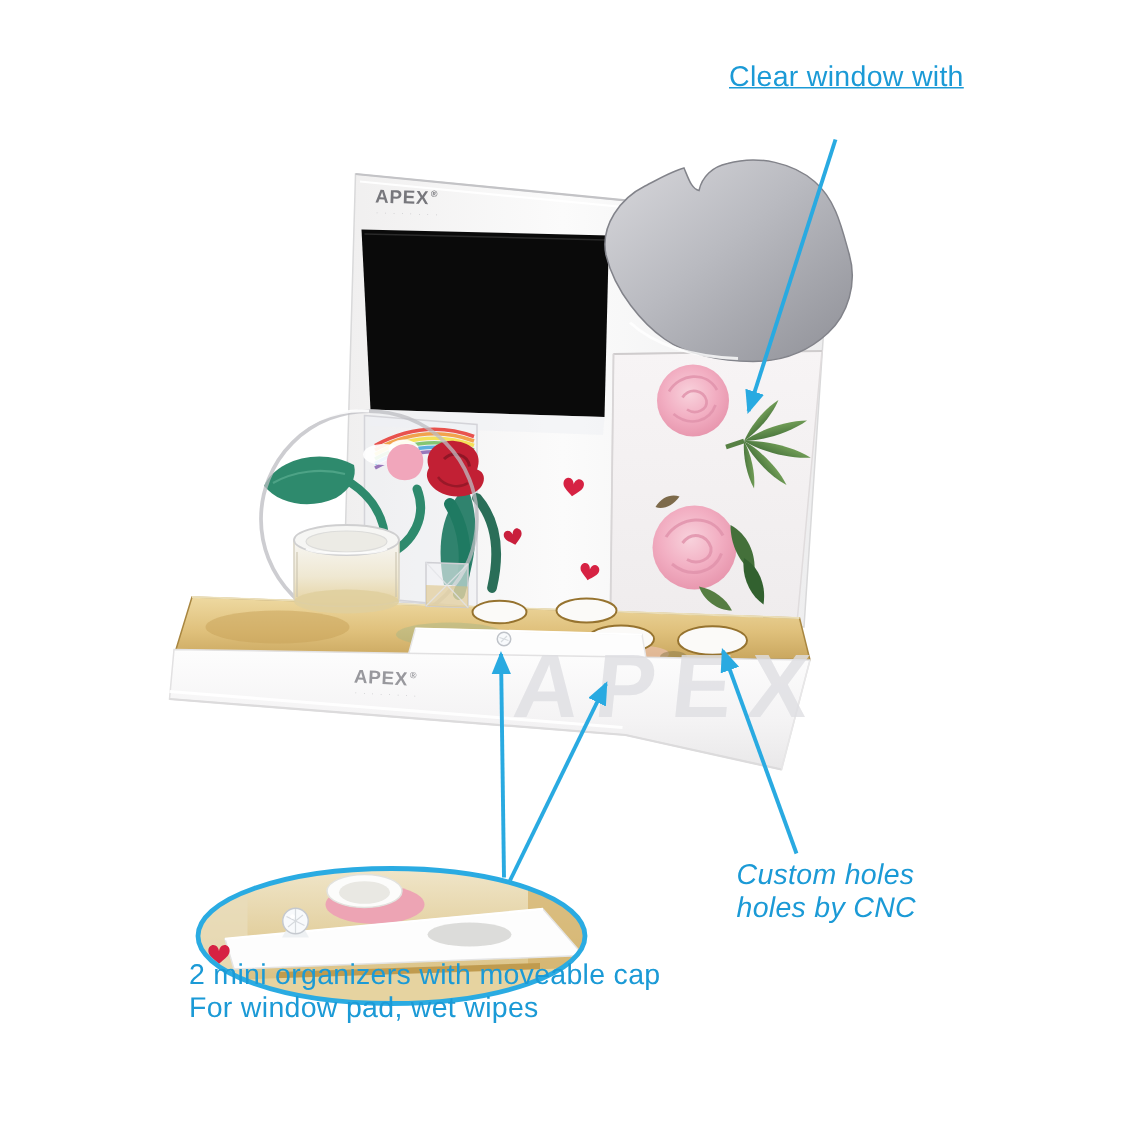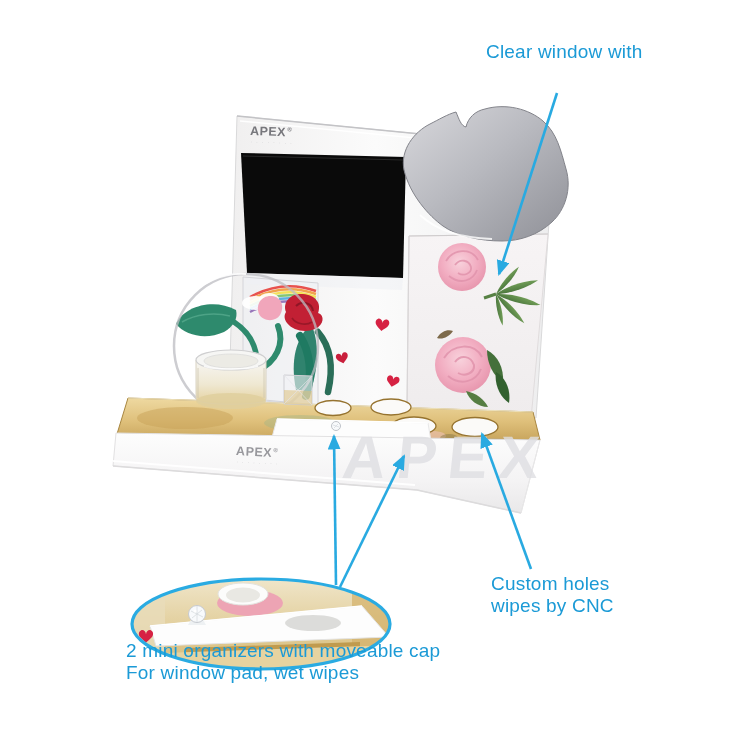--- a/index.html
+++ b/index.html
@@ -255,27 +255,27 @@
   </g>
 
   <g stroke="#29aae1" stroke-width="2.6" fill="none">
     <line x1="557" y1="93" x2="499" y2="274" marker-end="url(#arrowHead)"></line>
     <line x1="531" y1="569" x2="482" y2="434" marker-end="url(#arrowHead)"></line>
     <line x1="336" y1="585" x2="334" y2="436" marker-end="url(#arrowHead)"></line>
     <line x1="340" y1="587" x2="404" y2="456" marker-end="url(#arrowHead)"></line>
   </g>
 </svg>
 
-  <div class="callout" style="left:486px;top:41px;">
+  <div class="callout" style="left:486px;top:41px;text-decoration:underline;">
     <div>Clear window with</div>
   </div>
 
-  <div class="callout" style="left:491px;top:573px;">
+  <div class="callout" style="left:491px;top:573px;font-style:italic;">
     <div>Custom holes</div>
-    <div>wipes by CNC</div>
+    <div>holes by CNC</div>
   </div>
 
   <div class="callout" style="left:126px;top:640px;">
     <div>2 mini organizers with moveable cap</div>
     <div>For window pad, wet wipes</div>
   </div>
 
 </div>
 
 </body></html>

